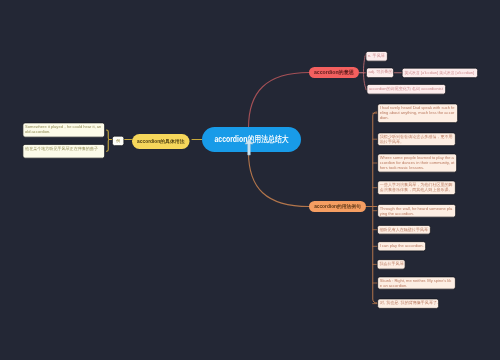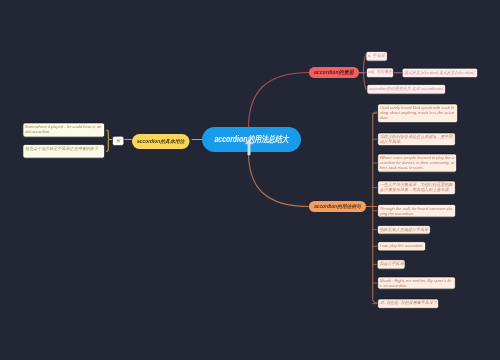--- a/index.html
+++ b/index.html
@@ -1,18 +1,18 @@
 <!DOCTYPE html>
 <html><head>
 <meta charset="utf-8">
 <title>accordion的用法总结大全</title>
 <style>
   html,body{margin:0;padding:0;}
   body{width:500px;height:360px;background:#232735;overflow:hidden;}
-  #stage{position:relative;width:500px;height:336px;overflow:hidden;font-style:italic;}
+  #stage{position:relative;width:500px;height:336px;overflow:hidden;}
   
   #inner{position:absolute;left:0;top:0;width:2000px;height:1440px;
          transform:scale(0.25);transform-origin:0 0;
          font-family:"Liberation Sans",sans-serif;}
   svg.links{position:absolute;left:0;top:0;width:2000px;height:1440px;}
 
   .pill{position:absolute;border-radius:999px;display:flex;align-items:center;
         justify-content:center;white-space:nowrap;box-sizing:border-box;font-weight:bold;}
   .center{background:#189BE8;color:#ffffff;font-size:34.4px;letter-spacing:0px;}
   .center > span{display:inline-block;transform:scaleX(0.8);}

